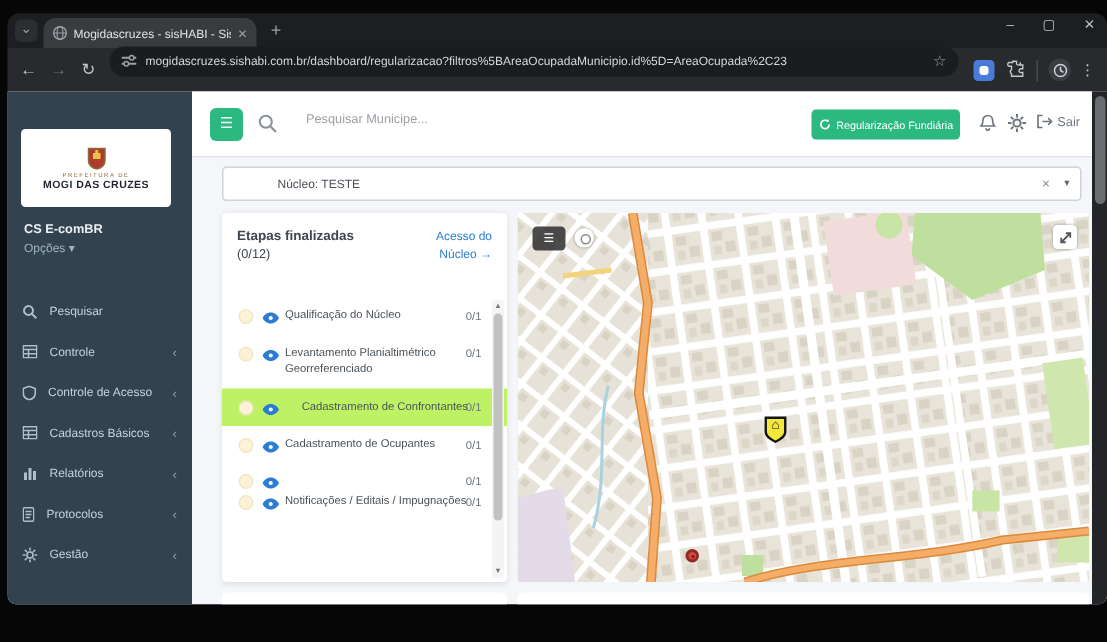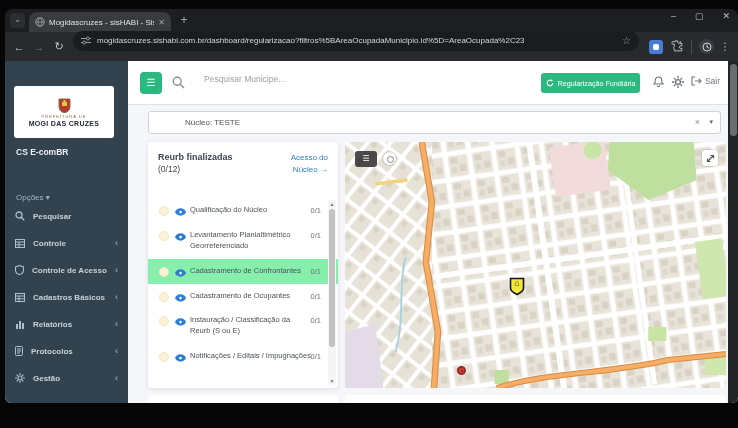--- a/index.html
+++ b/index.html
@@ -40,24 +40,24 @@
   .dots { color:#c4c7cb; font-size:10px; margin-right:8px; cursor:pointer; }
 
   
   .app { position:absolute; left:0; top:52px; width:100%; height:342px; background:#f4f6f9; }
   .sidebar { position:absolute; left:0; top:0; width:123px; height:100%; background:#33424f; }
   .logocard { position:absolute; left:9px; top:25px; width:100px; height:52px; background:#fff; border-radius:3px;
               display:flex; flex-direction:column; align-items:center; justify-content:center; gap:1px; }
   .logocap { font-size:4px; letter-spacing:1px; color:#8a6d3b; }
   .logoname { font-size:7px; font-weight:bold; color:#1f2430; letter-spacing:.3px;}
   .username { position:absolute; left:11px; top:86px; color:#e9eef2; font-size:8.5px; font-weight:bold; }
-  .options { position:absolute; left:11px; top:100px; color:#9fb4c0; font-size:8px; cursor:pointer;margin-top:32px; }
+  .options { position:absolute; left:11px; top:100px; color:#9fb4c0; font-size:8px; cursor:pointer; }
   .smenu { position:absolute; left:0; top:133px; width:100%; }
-  .sitem { height:27px; display:flex; align-items:flex-end; padding:0 10px; gap:8px; color:#c6d2da;
-           font-size:8px; cursor:pointer;font-weight:bold; }
+  .sitem { height:27px; display:flex; align-items:center; padding:0 10px; gap:8px; color:#c6d2da;
+           font-size:8px; cursor:pointer; }
   .sitem svg { flex:0 0 auto; }
   .sitem .lbl { flex:1; white-space:nowrap; overflow:hidden;}
   .sitem .chev { color:#8da0ac; font-size:9px; }
 
   .main { position:absolute; left:123px; top:0; right:10px; height:100%; }
   .navbar { position:absolute; left:0; top:0; width:100%; height:44px; background:#fff; border-bottom:1px solid #dfe3e7; }
   .toggle { position:absolute; left:12px; top:11px; width:22px; height:22px; border-radius:4px; background:#2cb980;
             color:#eafff5; font-size:10px; text-align:center; line-height:22px; cursor:pointer; }
   .nsearchicon { position:absolute; left:44px; top:15px; }
   .nsearch { position:absolute; left:64px; top:13px; width:220px; border:none; outline:none; font-size:8.5px;
@@ -80,21 +80,21 @@
 
   .etapas { position:absolute; left:20px; top:37px; width:190px; height:246px; background:#fff; border-radius:3px;
             box-shadow:0 1px 4px rgba(0,0,0,.10); overflow:hidden; }
   .ehead { position:relative; padding:10px 10px 6px; }
   .etitle { font-size:9px; font-weight:bold; color:#3f4750; }
   .eprog { font-size:8.5px; color:#3f4750; margin-top:2px; }
   .elink { position:absolute; right:10px; top:10px; text-align:right; font-size:8px; color:#2d7dd2;
            line-height:1.5; cursor:pointer; }
   .elist { position:absolute; left:0; top:56px; bottom:15px; width:100%; overflow:hidden; }
   .eitem { position:relative; padding:7px 26px 7px 42px; }
-  .eitem.hl { background:#86efac; }
+  .eitem.hl { background:#bef264;text-align:right; }
   .badge { position:absolute; left:11px; top:8px; width:10px; height:10px; border-radius:50%;
            background:#fbf2d8; border:1px solid #f3e6c2; }
   .eye { position:absolute; left:27px; top:10px; }
   .elabel { font-size:7.5px; color:#4a5258; line-height:1.45; }
   .ecount { position:absolute; right:17px; top:8px; font-size:7.5px; color:#6a7278; }
   .escroll { position:absolute; right:2px; top:58px; bottom:3px; width:8px; background:#f4f4f4; border-radius:2px;}
   .escroll .up,.escroll .dn { position:absolute; left:0; width:100%; text-align:center; font-size:5px; color:#777; }
   .escroll .up { top:1px; } .escroll .dn { bottom:1px; }
   .escroll .thumb { position:absolute; left:1px; top:9px; width:6px; height:138px; background:#c2c2c2; border-radius:3px; cursor:grab;}
 
@@ -316,21 +316,21 @@
         <div class="content">
 
           <div class="nucleo">
             <span class="val">Núcleo: TESTE</span>
             <span class="clear">×</span>
             <span class="caret">▾</span>
           </div>
 
           <div class="etapas">
             <div class="ehead">
-              <div class="etitle">Reurb finalizadas</div>
+              <div class="etitle">Etapas finalizadas</div>
               <div class="eprog">(0/12)</div>
               <div class="elink">
                 <span>Acesso do</span><br>
                 <span>Núcleo</span>
                 <span>→</span>
               </div>
             </div>
             <div class="elist">
               <div class="eitem">
                 <span class="badge"></span>
@@ -367,21 +367,20 @@
                 </svg>
                 <div class="elabel">Cadastramento de Ocupantes</div>
                 <span class="ecount">0/1</span>
               </div>
               <div class="eitem">
                 <span class="badge"></span>
                 <svg class="eye" width="11" height="8" viewBox="0 0 12 8">
                   <path d="M6 0C3.2 0 1 1.9 0 4c1 2.1 3.2 4 6 4s5-1.9 6-4c-1-2.1-3.2-4-6-4z" fill="#2b7cd3"></path>
                   <circle cx="6" cy="4" r="1.5" fill="#fff"></circle>
                 </svg>
-                <div class="elabel">Instauração / Classificação da Reurb (S ou E)</div>
                 <span class="ecount">0/1</span>
               </div>
               <div class="eitem">
                 <span class="badge"></span>
                 <svg class="eye" width="11" height="8" viewBox="0 0 12 8">
                   <path d="M6 0C3.2 0 1 1.9 0 4c1 2.1 3.2 4 6 4s5-1.9 6-4c-1-2.1-3.2-4-6-4z" fill="#2b7cd3"></path>
                   <circle cx="6" cy="4" r="1.5" fill="#fff"></circle>
                 </svg>
                 <div class="elabel">Notificações / Editais / Impugnações</div>
                 <span class="ecount">0/1</span>

